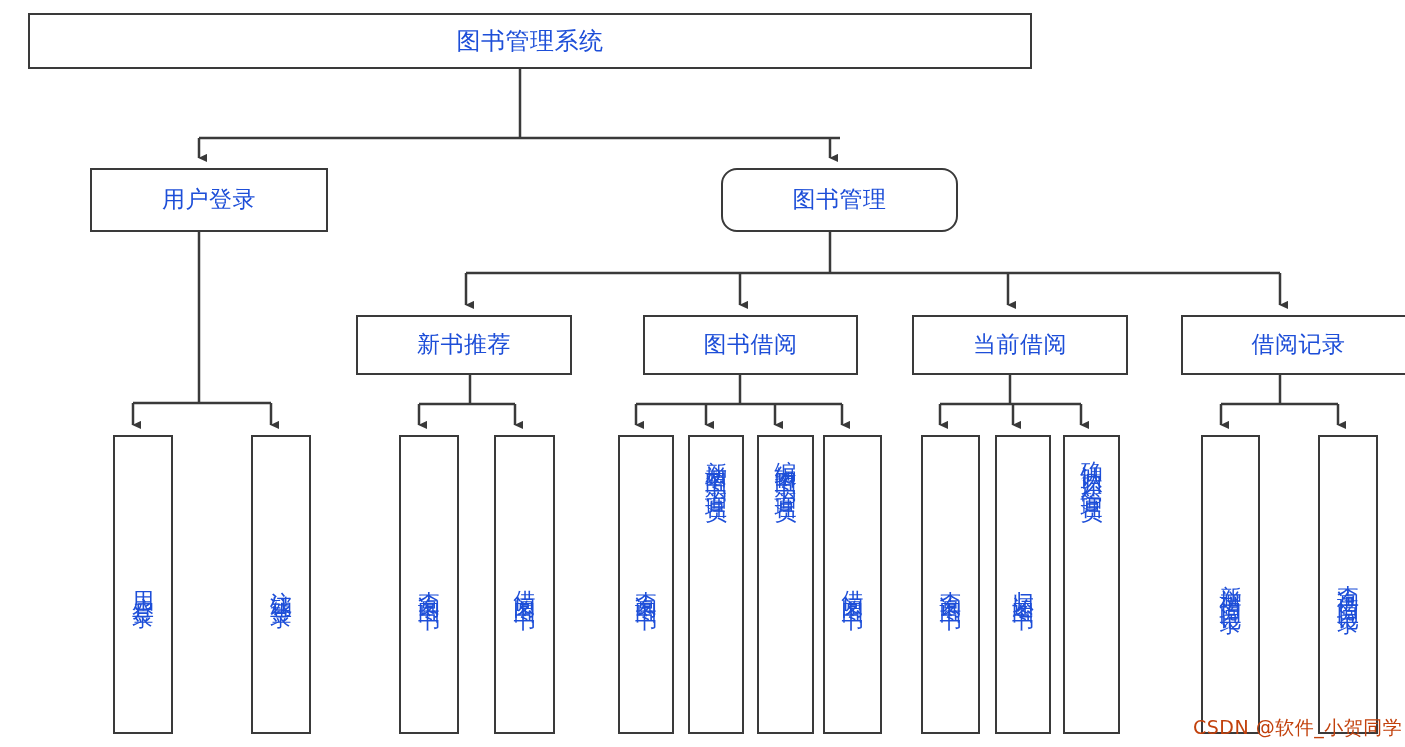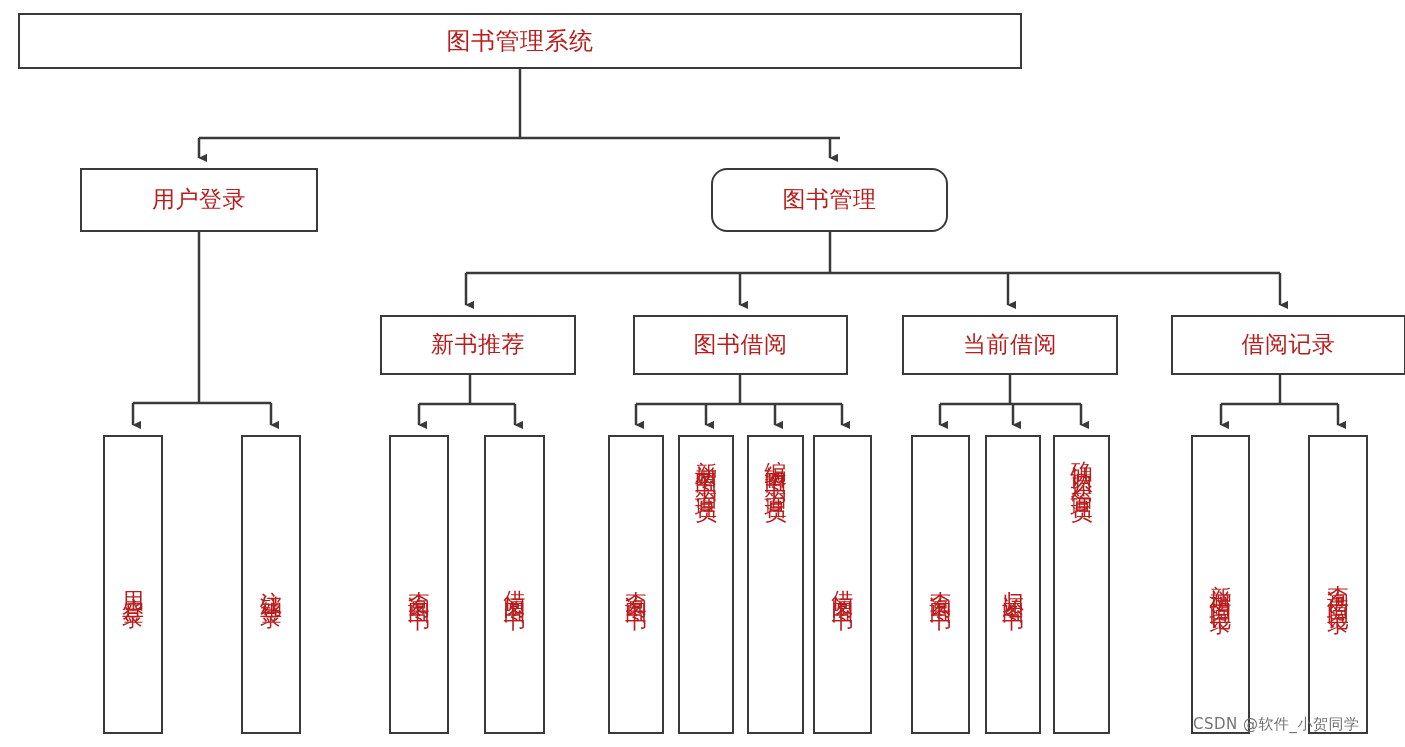--- a/index.html
+++ b/index.html
@@ -22,25 +22,26 @@
     top: 0;
     width: 1405px;
     height: 747px;
     pointer-events: none;
   }
   .node {
     position: absolute;
     box-sizing: border-box;
     border: 2.5px solid #3a3a3a;
     background: #ffffff;
-    color: #b91c1c;
+    color: #1d4ed8;
     display: flex;
     align-items: center;
     justify-content: center;
     z-index: 2;
+    margin-left: 10px;
   }
   .node .node-label {
     display: block;
     line-height: 1.12;
     letter-spacing: 0.5px;
     white-space: nowrap;
   }
   
   .node.horiz .node-label {
     writing-mode: horizontal-tb;
@@ -57,22 +58,22 @@
     writing-mode: vertical-rl;
     text-orientation: upright;
     font-size: 22px;
     letter-spacing: 6px;
     line-height: 1;
   }
   
   .node.vert.mid { align-items: center; padding-top: 0; }
   .watermark {
     position: absolute;
-    font-size: 15px;
-    color: #737373;
+    font-size: 19px;
+    color: #c2410c;
     white-space: nowrap;
     z-index: 3;
     letter-spacing: 0.5px;
   }
 </style>
 </head>
 <body>
 
 <div id="diagram-root">
 
@@ -130,21 +131,21 @@
     <span class="node-label">图书管理系统</span>
   </div>
 
   <div class="node horiz" style="left: 80px; top: 168px; width: 238px; height: 64px;">
     <span class="node-label">用户登录</span>
   </div>
   <div class="node horiz" style="left: 711px; top: 168px; width: 237px; height: 64px; border-radius: 16px;">
     <span class="node-label">图书管理</span>
   </div>
 
-  <div class="node horiz" style="left: 380px; top: 315px; width: 196px; height: 60px;">
+  <div class="node horiz" style="left: 346px; top: 315px; width: 216px; height: 60px;">
     <span class="node-label">新书推荐</span>
   </div>
   <div class="node horiz" style="left: 902px; top: 315px; width: 216px; height: 60px;">
     <span class="node-label">当前借阅</span>
   </div>
   <div class="node horiz" style="left: 633px; top: 315px; width: 215px; height: 60px;">
     <span class="node-label">图书借阅</span>
   </div>
   <div class="node horiz" style="left: 1171px; top: 315px; width: 235px; height: 60px;">
     <span class="node-label">借阅记录</span>

